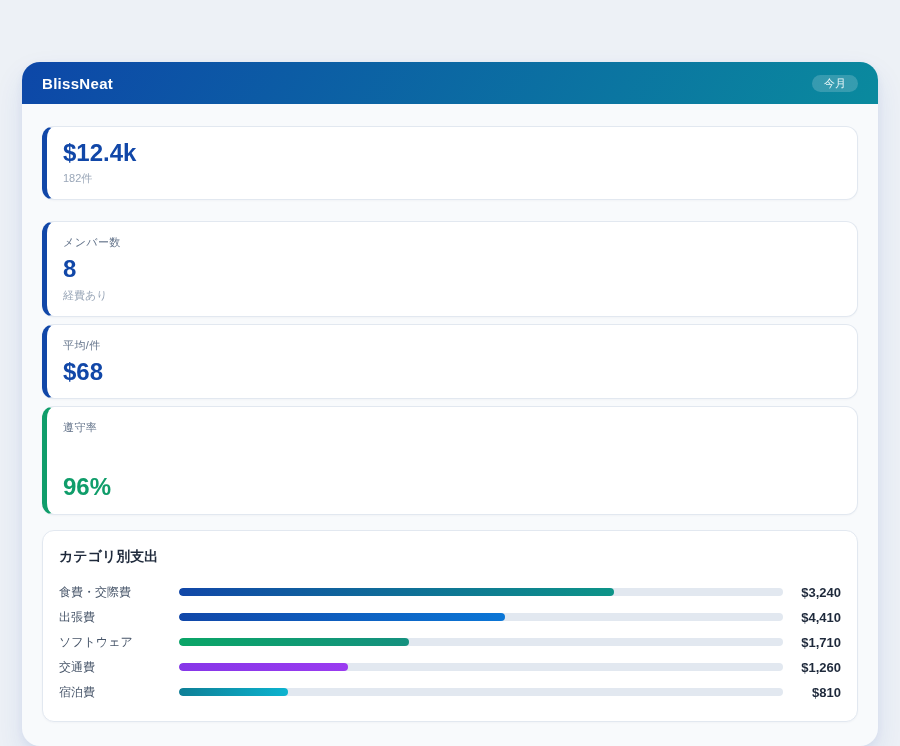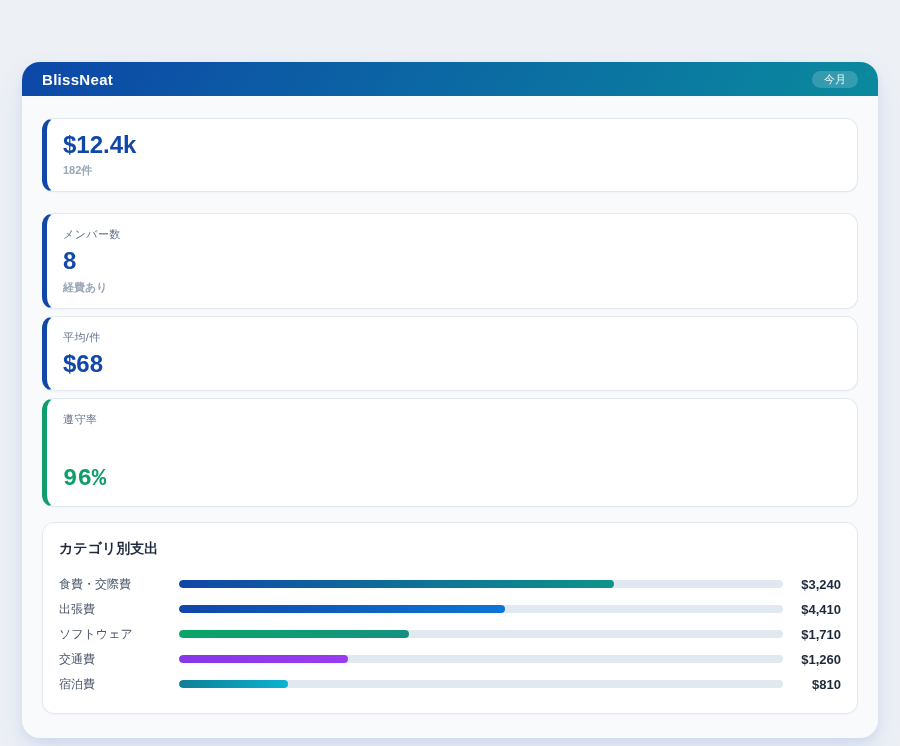--- a/index.html
+++ b/index.html
@@ -12,21 +12,21 @@
   }
   .panel {
     width:856px;
     margin:62px 22px 0 22px;
     background:#f8fafc;
     border-radius:18px;
     overflow:hidden;
     box-shadow:0 14px 30px rgba(30,64,175,0.10), 0 3px 8px rgba(30,64,175,0.06);
   }
   .app-header {
-    height:34px;
+    height:42px;
     display:flex;
     align-items:center;
     justify-content:space-between;
     padding:0 20px;
   }
   .app-title {
     color:#ffffff;
     font-size:15px;
     font-weight:bold;
     letter-spacing:0.3px;
@@ -62,21 +62,20 @@
   .stat-value {
     font-size:24px;
     font-weight:bold;
     color:#1147a8;
     line-height:1.1;
   }
   .stat-sub {
     font-size:11px;
     color:#9aa7b8;
     margin-top:5px;
-    font-weight:bold;
   }
 
   .category-card {
     background:#ffffff;
     border:1px solid #e2e8f0;
     border-radius:12px;
     padding:17px 16px 16px 16px;
     margin-top:15px;
     box-shadow:0 1px 2px rgba(30,41,59,0.03);
   }
@@ -135,21 +134,21 @@
       <div class="stat-label">メンバー数</div>
       <div class="stat-value" style="color: rgb(17, 71, 168);">8</div>
       <div class="stat-sub">経費あり</div>
     </div>
 
     <div class="stat-card" style="border-left-color: rgb(17, 71, 168);">
       <div class="stat-label">平均/件</div>
       <div class="stat-value" style="color: rgb(17, 71, 168);">$68</div>
     </div>
 
-    <div class="stat-card" style="border-left-color: rgb(15, 157, 106); font-family: Liberation Mono, monospace;">
+    <div class="stat-card" style="border-left-color: rgb(15, 157, 106);">
       <div class="stat-label">遵守率</div>
       <div class="stat-value" style="color: rgb(15, 157, 106); margin-top: 39px;">96%</div>
     </div>
 
     <div class="category-card">
       <div class="category-title">カテゴリ別支出</div>
 
       <div class="cat-row">
         <div class="cat-label">食費・交際費</div>
         <div class="bar-track">

